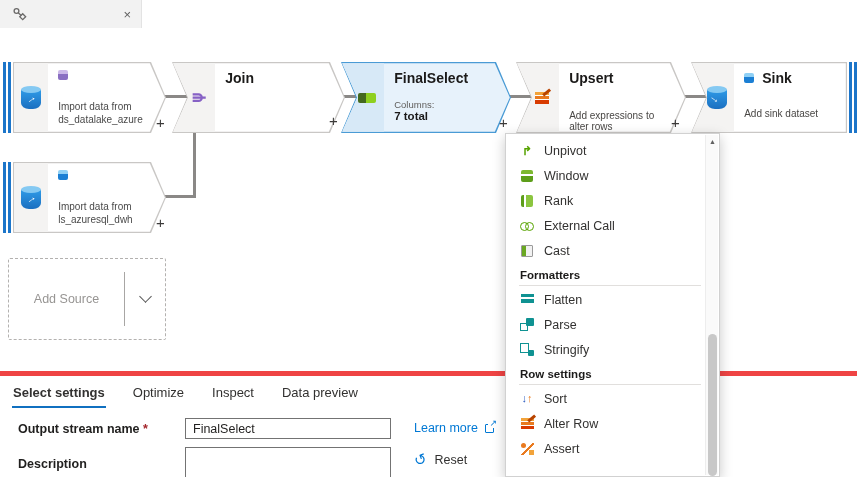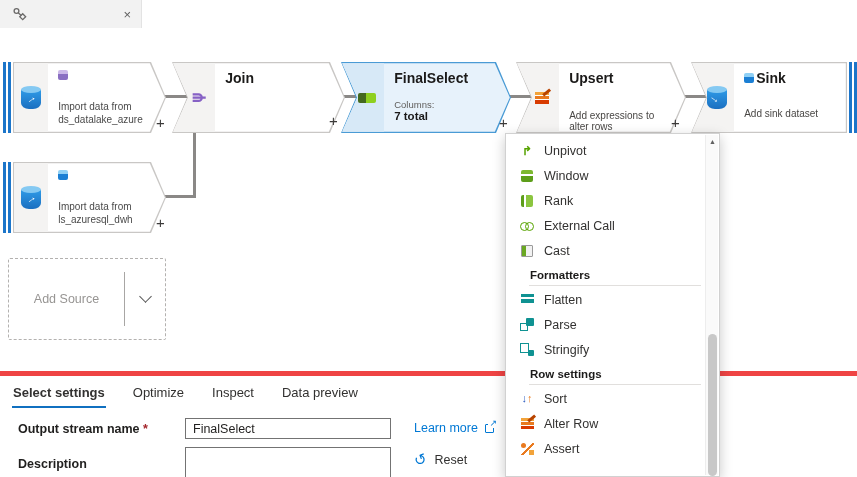--- a/index.html
+++ b/index.html
@@ -49,21 +49,21 @@
   .nmeta { font-size:9.5px; color:#605e5c; }
   .nmetaV { font-size:11.5px; font-weight:bold; color:#1b1a19; }
   .sel .shape { background:#4a9bd5; }
   .sel .shapeIn { background:#e7f2fb; }
   .sel .iconbox { background:#d7e9f7; }
   .plus { position:absolute; z-index:3; font-size:15px; color:#3b3a39; line-height:1; }
   .srclines { margin-top:auto; font-size:10px; color:#4a4a4a; line-height:1.3; }
   .badge { width:10px; height:10px; border-radius:2px; flex:0 0 auto; }
   .badge-purple { background:linear-gradient(180deg,#cbb8e8 0 4px,#8a6fc2 4px 100%); }
   .badge-blue { background:linear-gradient(180deg,#8fd0f5 0 4px,#1b7fd4 4px 100%); }
-  .trow { display:flex; align-items:center; gap:2px; }
+  .trow { display:flex; align-items:center; gap:8px; }
 
   .cyl { position:relative; width:20px; height:20px; margin-top:3px;
     background:linear-gradient(180deg,#2f9ce8 0,#1b6fc0 100%);
     border-radius:3px 3px 8px 8px / 2px 2px 6px 6px; }
   .cyl::before { content:""; position:absolute; left:0; top:-3px; width:20px; height:7px;
     border-radius:50%; background:#85c9f2; }
   .cyl::after { content:"→"; position:absolute; left:4px; top:3px; color:#fff; font-size:11px;
     font-weight:bold; transform:rotate(-35deg); }
   .cyl.sink::after { transform:rotate(35deg); left:3px; }
   .joinic { color:#8661c5; font-size:17px; font-weight:bold; transform:rotate(90deg); display:inline-block; }
@@ -105,21 +105,21 @@
     font-size:12.5px; color:#323130; }
   .reseti { color:#0078d4; font-size:15px; line-height:1; display:inline-block; transform:rotate(-20deg); }
 
   
   .menu { position:absolute; left:505px; top:133px; width:215px; height:344px; background:#fff;
     border:1px solid #d1d1d1; box-shadow:0 4px 12px rgba(0,0,0,.22); z-index:10; overflow:hidden;
     padding-top:4px; }
   .mItem { height:25px; display:flex; align-items:center; gap:10px; padding-left:14px;
     font-size:12.5px; color:#323130; }
   .mHead { position:relative; height:24px; display:flex; align-items:center; padding-left:14px;
-    font-weight:bold; font-size:11.5px; color:#1b1a19;margin-left:10px; }
+    font-weight:bold; font-size:11.5px; color:#1b1a19; }
   .mHead::after { content:""; position:absolute; left:13px; right:18px; bottom:1px;
     border-bottom:1px solid #e1dfdd; }
   .mic { width:14px; height:14px; display:inline-flex; align-items:center; justify-content:center; flex:0 0 14px; }
   .gGlyph { color:#57a300; font-weight:bold; font-size:12px; }
   .win { width:12px; height:12px; border-radius:2px;
     background:linear-gradient(180deg,#7cb82f 0 4px,#fff 4px 6px,#5d9e1a 6px 100%); }
   .rank { width:12px; height:12px; border-radius:2px;
     background:linear-gradient(90deg,#5d9e1a 0 3px,#fff 3px 5.5px,#8bc53f 5.5px 100%); }
   .extcall { position:relative; width:14px; height:10px; }
   .extcall::before, .extcall::after { content:""; position:absolute; top:1px; width:7px; height:7px;

